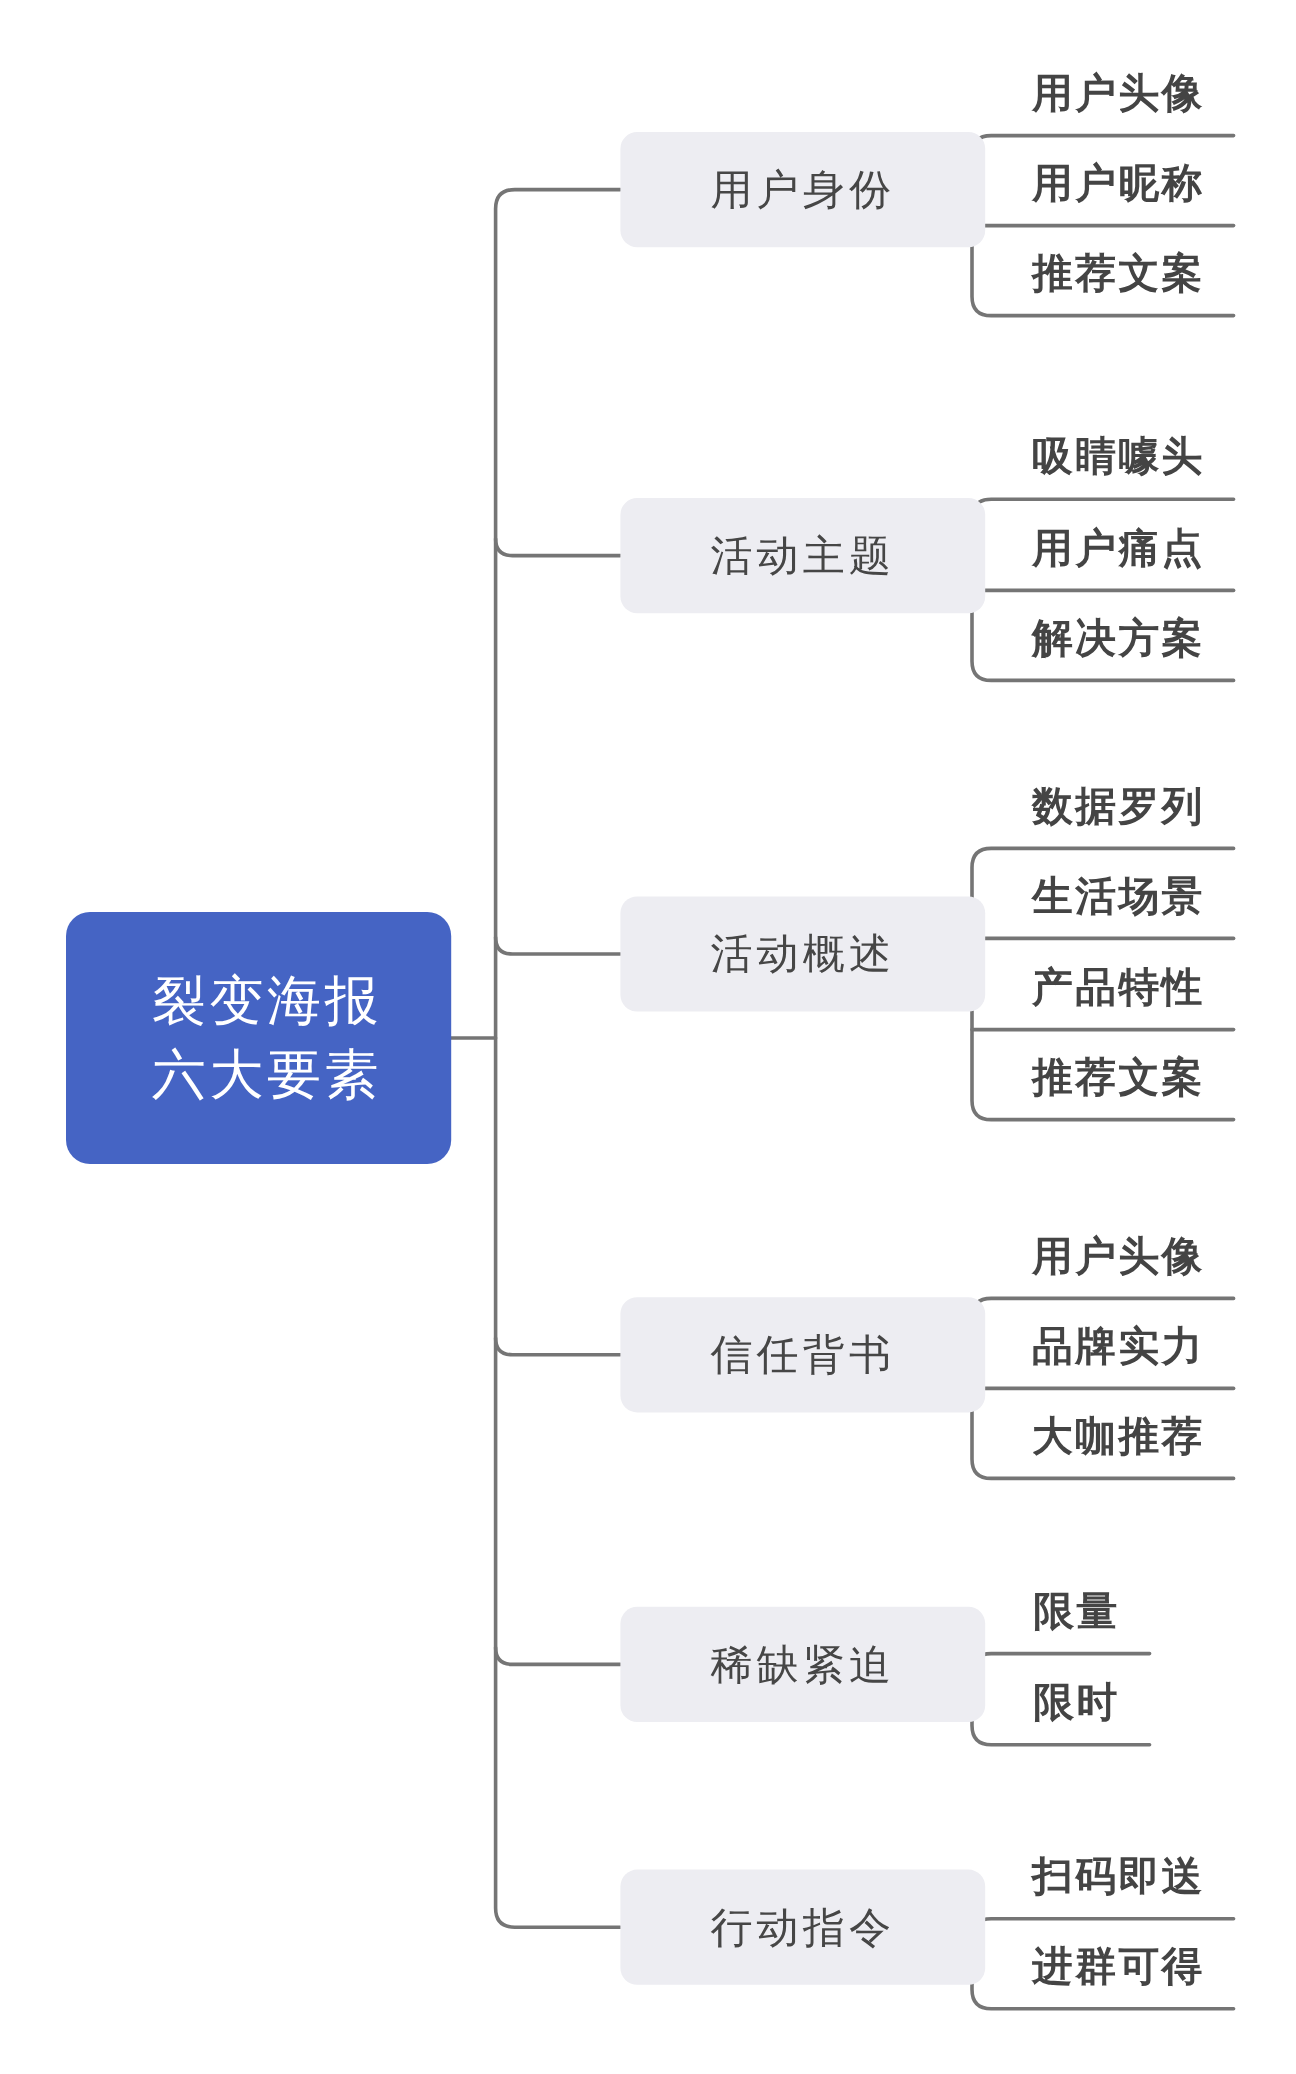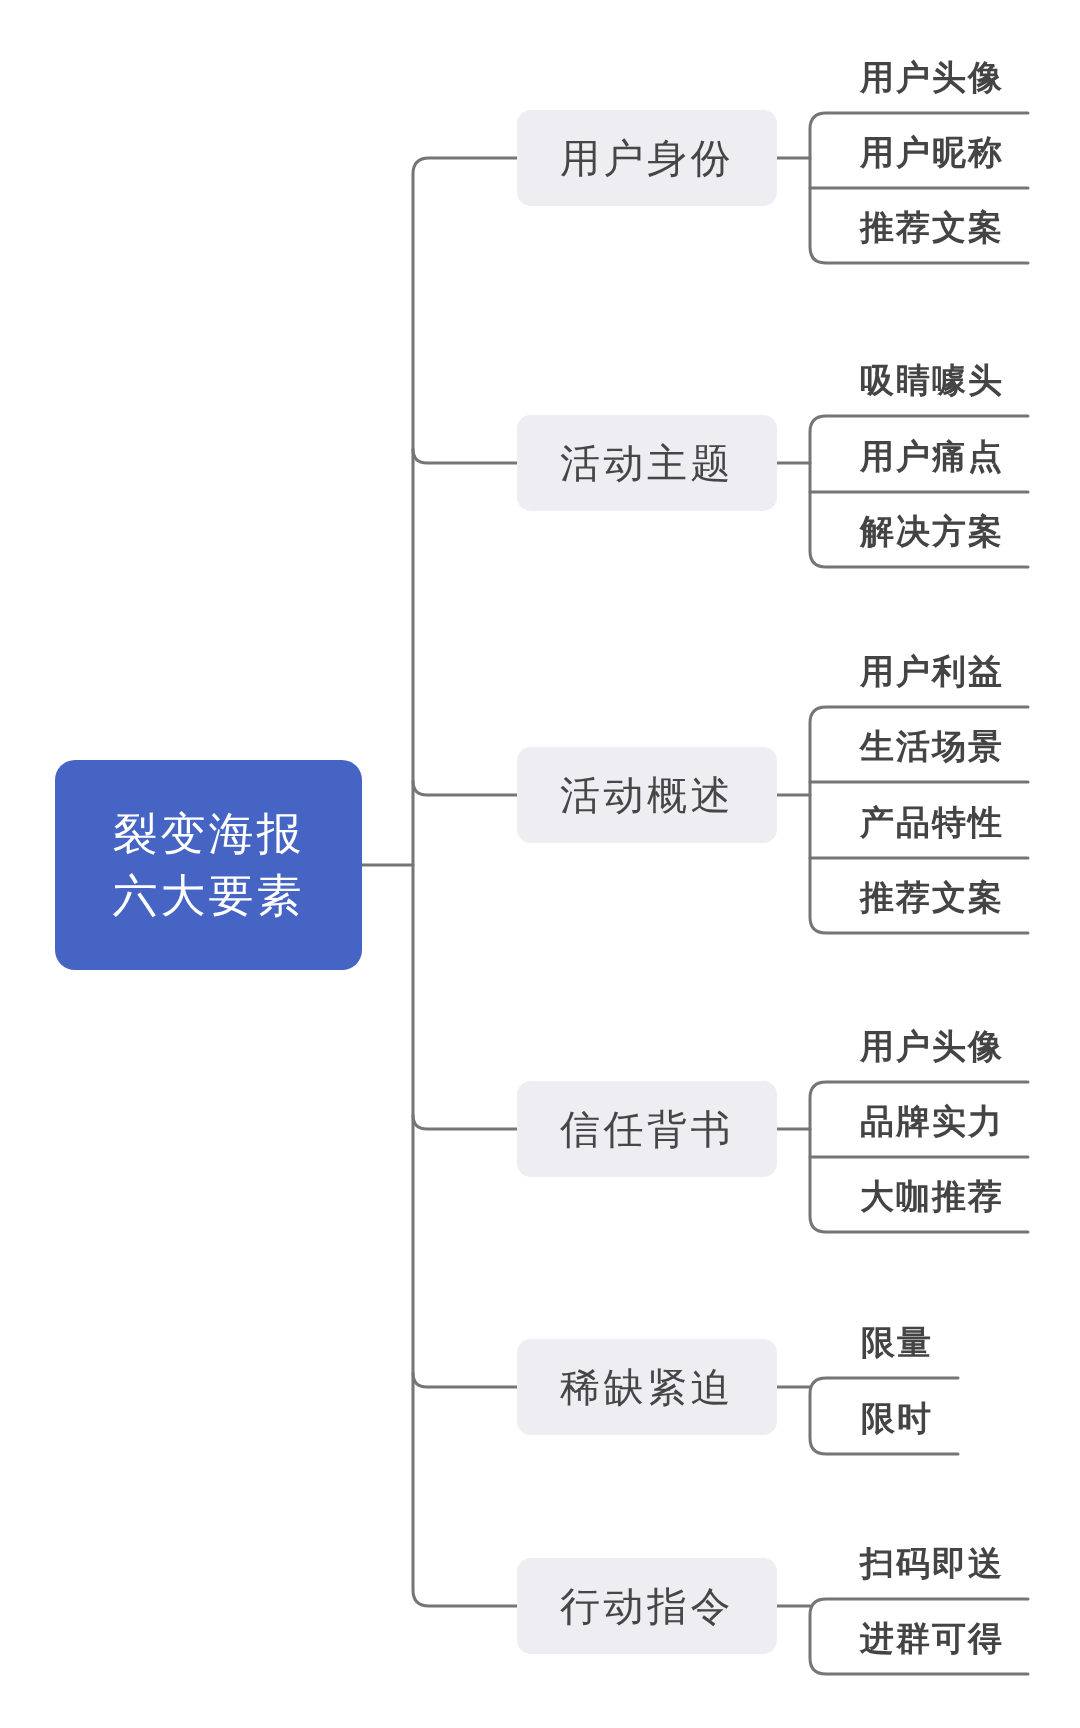--- a/index.html
+++ b/index.html
@@ -20,26 +20,27 @@
     font-family:"Liberation Sans", sans-serif;
   }
   #connector-svg{position:absolute;left:0;top:0;width:1080px;height:1728px;}
   #connector-svg path{fill:none;stroke:var(--line);stroke-width:3;stroke-linecap:round;}
   .root-node{
     position:absolute;left:55px;top:760px;width:307px;height:210px;
     background:var(--root-fill);border-radius:20px;
     display:flex;flex-direction:column;align-items:center;justify-content:center;
     color:var(--root-text);font-size:45px;letter-spacing:3px;line-height:62px;
     font-weight:400;
+    padding-left:14px;
   }
   .branch-node{
-    position:absolute;left:517px;width:260px;height:96px;
+    position:absolute;left:517px;width:304px;height:96px;
     background:var(--branch-fill);border-radius:14px;
     display:flex;align-items:center;justify-content:center;
-    color:var(--branch-text);font-size:40px;letter-spacing:3.5px;
+    color:var(--branch-text);font-size:35px;letter-spacing:3.5px;
     font-weight:400;
     text-align:right;
   }
   .leaf-node{
     position:absolute;left:810px;height:58px;
     display:flex;align-items:center;justify-content:center;
     padding-left:26px;box-sizing:border-box;
     color:var(--leaf-text);font-size:34px;letter-spacing:2px;
     font-weight:700;
   }
@@ -104,21 +105,21 @@
   <div class="branch-node" style="top:1558px">行动指令</div>
 
   <div class="leaf-node leaf-w" style="top:49px">用户头像</div>
   <div class="leaf-node leaf-w" style="top:124px">用户昵称</div>
   <div class="leaf-node leaf-w" style="top:199px">推荐文案</div>
 
   <div class="leaf-node leaf-w" style="top:352px">吸睛噱头</div>
   <div class="leaf-node leaf-w" style="top:428px">用户痛点</div>
   <div class="leaf-node leaf-w" style="top:503px">解决方案</div>
 
-  <div class="leaf-node leaf-w" style="top:643px">用户利益</div>
+  <div class="leaf-node leaf-w" style="top:643px">数据罗列</div>
   <div class="leaf-node leaf-w" style="top:718px">生活场景</div>
   <div class="leaf-node leaf-w" style="top:794px">产品特性</div>
   <div class="leaf-node leaf-w" style="top:869px">推荐文案</div>
 
   <div class="leaf-node leaf-w" style="top:1018px">用户头像</div>
   <div class="leaf-node leaf-w" style="top:1168px">大咖推荐</div>
   <div class="leaf-node leaf-w" style="top:1093px">品牌实力</div>
 
   <div class="leaf-node leaf-n" style="top:1390px">限时</div>
   <div class="leaf-node leaf-n" style="top:1314px">限量</div>

